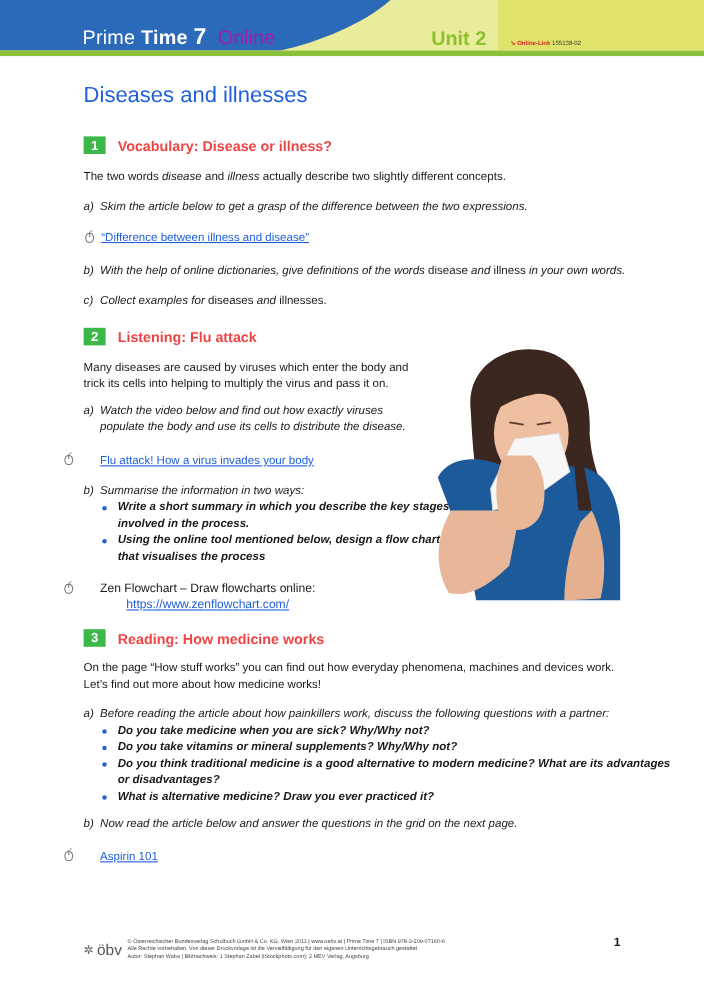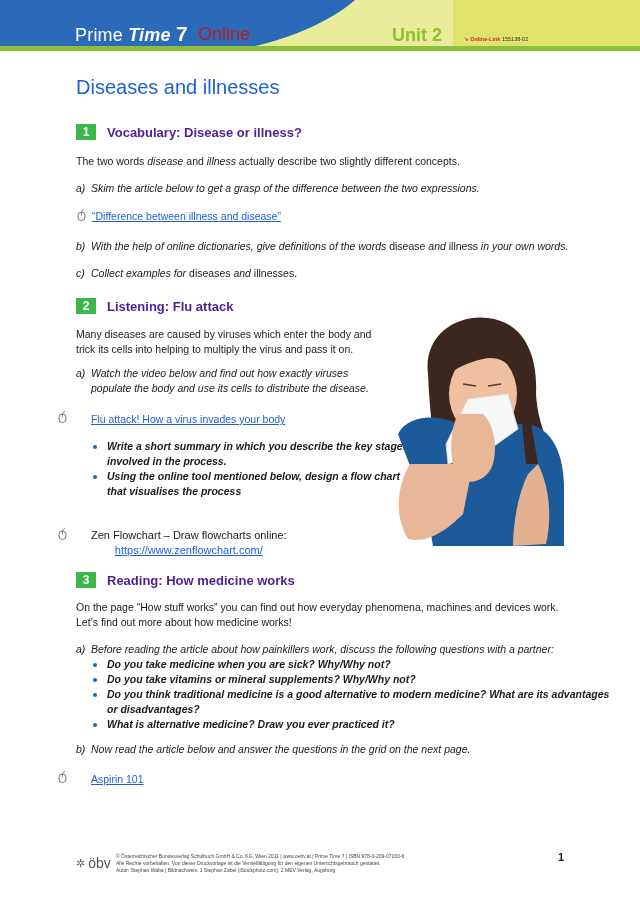--- a/index.html
+++ b/index.html
@@ -4,32 +4,32 @@
 <style>
   html, body { margin:0; padding:0; }
   body { width:640px; height:905px; background:#ffffff; position:relative; overflow:hidden;
          font-family:"Liberation Sans", sans-serif; color:#1a1a1a; }
   .header { position:absolute; left:0; top:0; width:640px; height:52px; overflow:hidden; }
   .hdr-bg-green { position:absolute; left:0; top:0; width:640px; height:46px; background:#dfe36a; }
   .hdr-bg-light { position:absolute; left:0; top:0; width:453px; height:46px; background:#e9ec9a; }
   .hdr-strip { position:absolute; left:0; top:46px; width:640px; height:5px; background:#8dc03a; }
   .hdr-blue { position:absolute; left:0; top:0; width:640px; height:51px; }
   .brand { position:absolute; left:75px; top:22px; color:#ffffff; font-size:18px; letter-spacing:0.2px; }
-  .brand b { font-weight:bold;font-style:italic; }
+  .brand b { font-weight:bold; }
   .brand .num { font-size:21px; font-weight:bold; }
-  .brand-online { position:absolute; left:198px; top:24px; color:#b91c1c; font-size:18px; }
+  .brand-online { position:absolute; left:198px; top:24px; color:#a21caf; font-size:18px; }
   .unit { position:absolute; left:392px; top:25px; color:#8dbf2e; font-size:18px; font-weight:bold; }
   .olink { position:absolute; left:464px; top:36px; font-size:5.5px; color:#333; }
   .olink .red { color:#d8232a; font-weight:bold; }
 
   .title { position:absolute; left:76px; top:76px; font-size:20px; font-weight:normal; color:#1f5fd9; }
   .sec { position:absolute; left:76px; display:flex; align-items:center; }
   .sec-num { width:20px; height:16px; background:#3cb84a; color:#fff; font-weight:bold; font-size:12px;
              display:flex; align-items:center; justify-content:center; }
-  .sec-title { margin-left:11px; color:#4c1d95; font-weight:bold; font-size:13px; }
+  .sec-title { margin-left:11px; color:#ef4444; font-weight:bold; font-size:13px; }
   .p { position:absolute; font-size:10.5px; line-height:15px; color:#1a1a1a; }
   .i { font-style:italic; }
   .lbl { display:inline-block; width:15px; font-style:italic; }
   .link { color:#1f5fd9; text-decoration:underline; cursor:pointer; }
   .mouse { position:absolute; width:9px; height:12px; }
   ul.b { list-style:none; margin:0; padding:0; }
   ul.b li { position:relative; padding-left:16px; font-style:italic;font-weight:bold; }
   ul.b li::before { content:""; position:absolute; left:2px; top:6px; width:4px; height:4px; border-radius:50%; background:#1f5fd9; }
   .photo { position:absolute; left:388px; top:314px; width:176px; height:232px; }
   .obv { position:absolute; left:76px; top:855px; display:flex; align-items:center; font-size:14px; color:#555; }
@@ -99,20 +99,21 @@
 </div>
 <svg class="mouse" style="left:58px; top:411px;" viewBox="0 0 9 12">
   <rect x="1" y="3" width="7" height="8.5" rx="3.5" fill="none" stroke="#666" stroke-width="0.9"></rect>
   <line x1="4.5" y1="3" x2="4.5" y2="6.5" stroke="#666" stroke-width="0.8"></line>
   <path d="M4.5,3 C4.5,1.5 6,1 7,0.5" fill="none" stroke="#666" stroke-width="0.8"></path>
 </svg>
 <div class="p" style="left:91px; top:412px;">
   <span class="link">Flu attack! How a virus invades your body</span>
 </div>
 <div class="p i" style="left:76px; top:439px;">
+  <div><span class="lbl">b)</span><span>Summarise the information in two ways:</span></div>
   <ul class="b" style="margin-left:15px;">
     <li>
         <div>Write a short summary in which you describe the key stages</div>
         <div>involved in the process.</div>
       </li>
     <li>
         <div>Using the online tool mentioned below, design a flow chart</div>
         <div>that visualises the process</div>
       </li>
   </ul>

